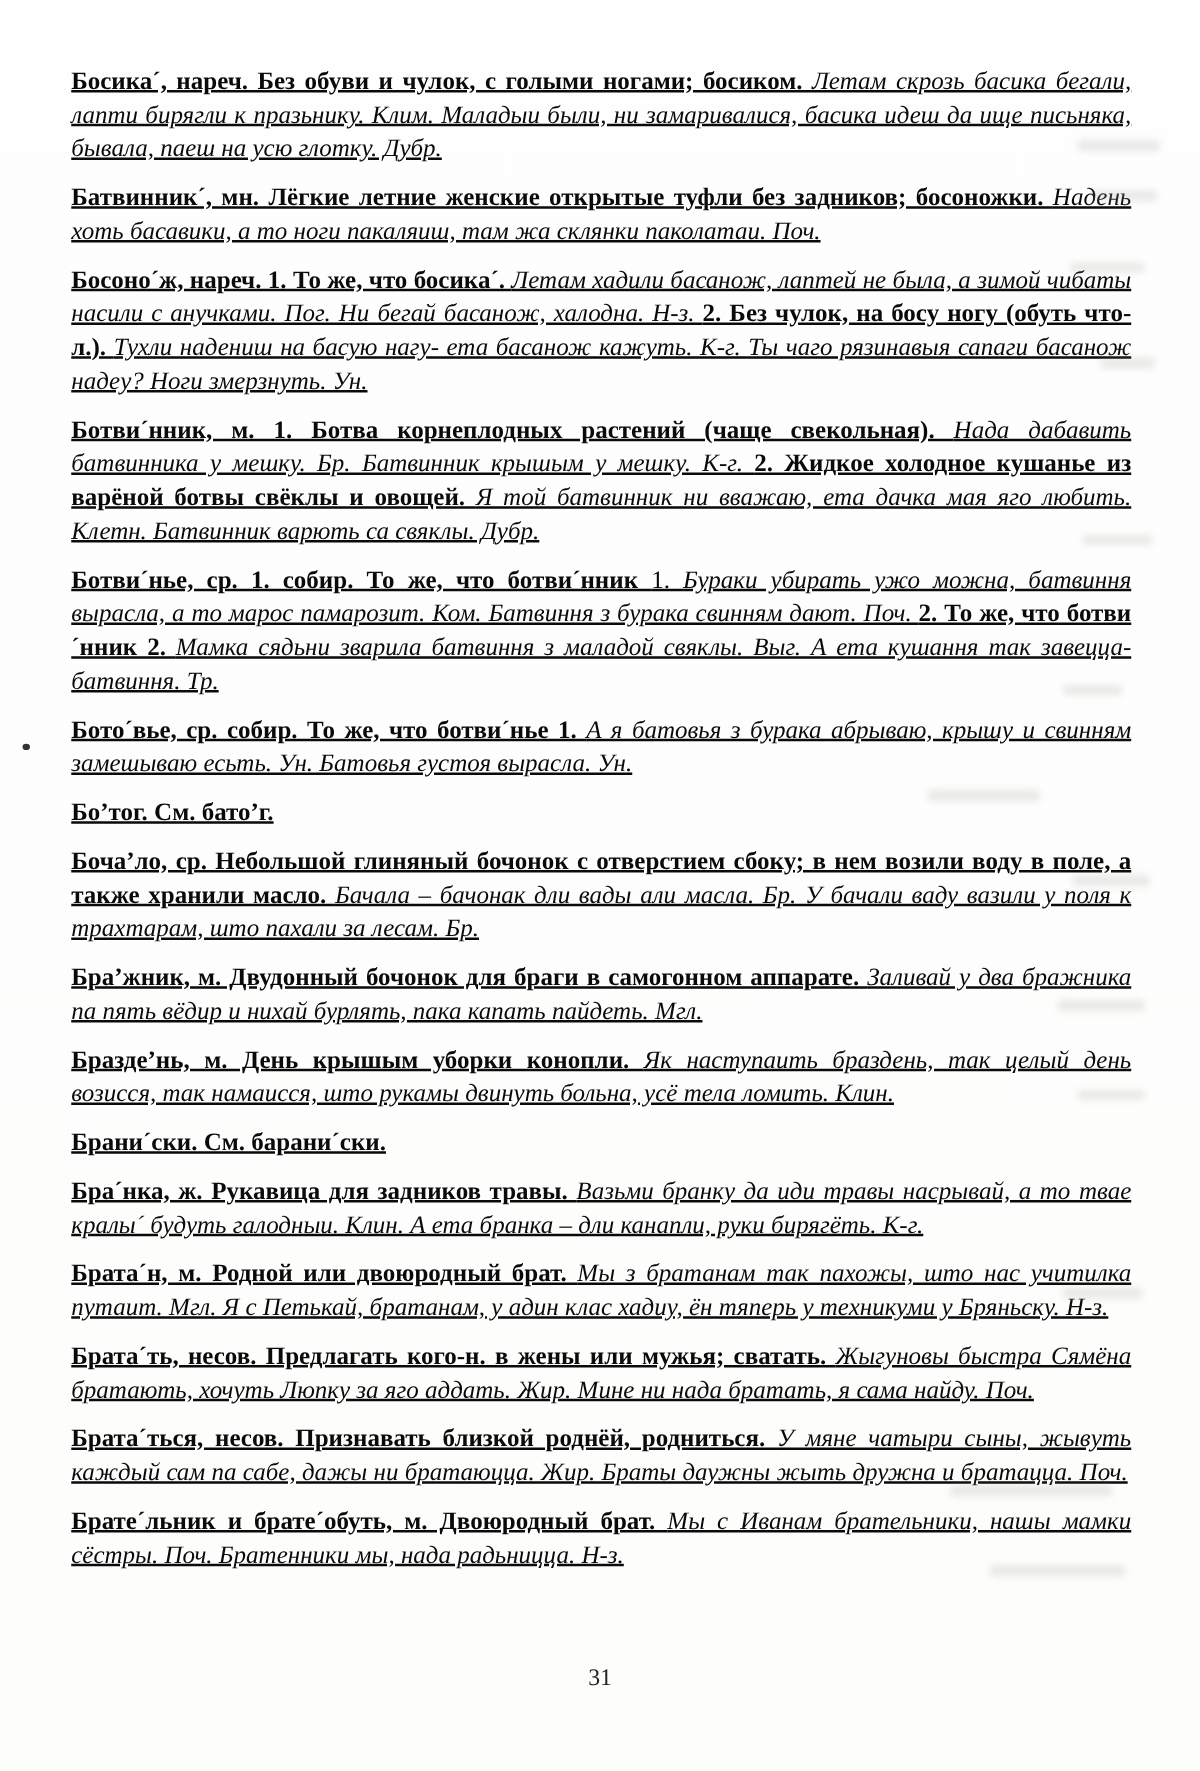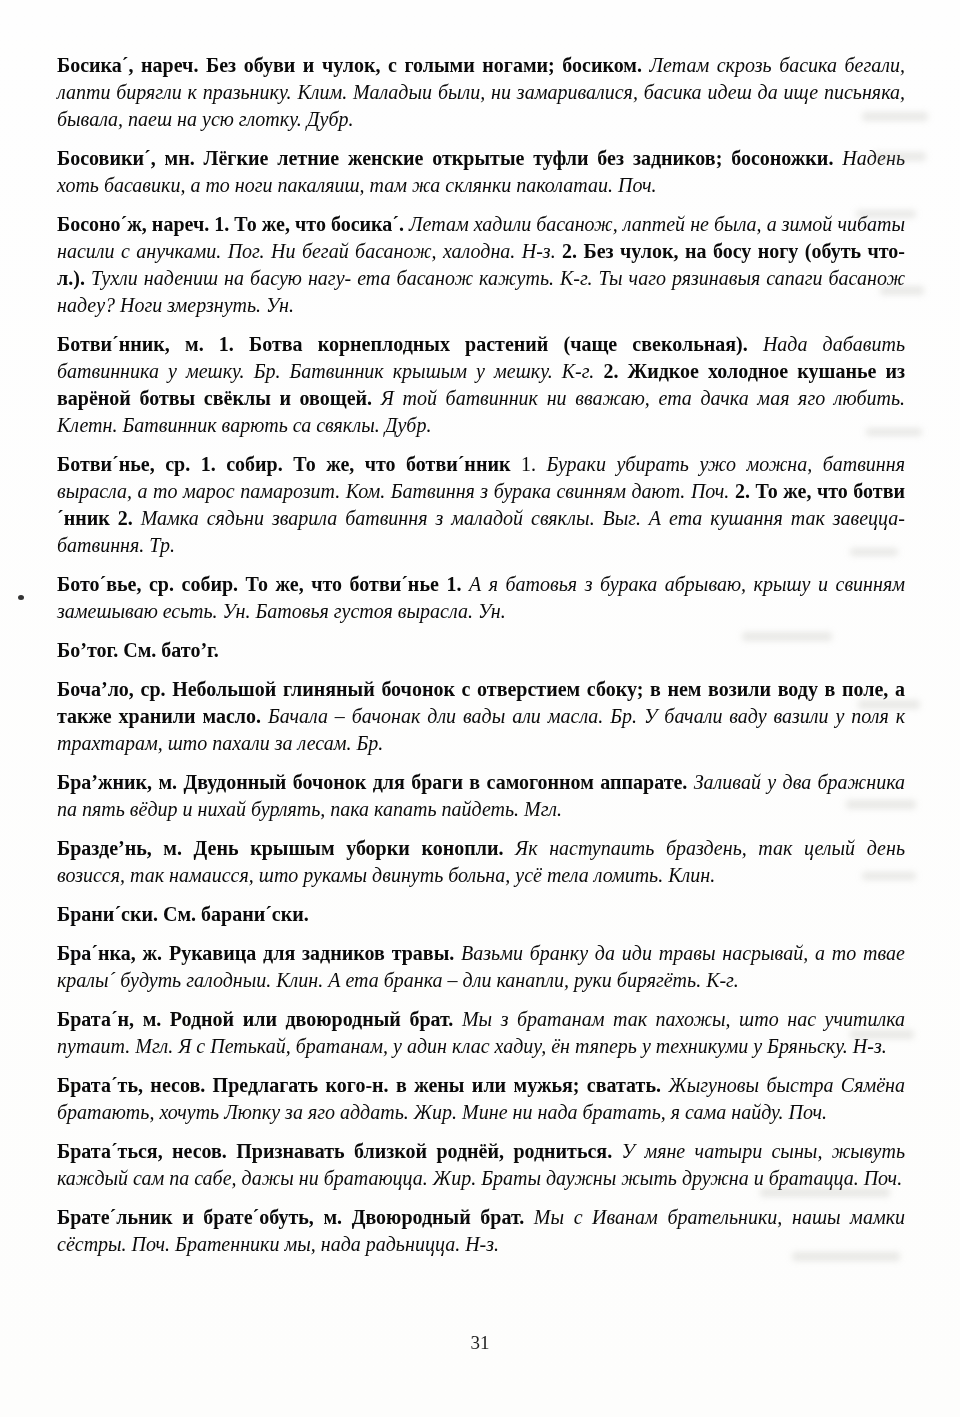--- a/index.html
+++ b/index.html
@@ -9,21 +9,21 @@
     font-family:"Liberation Serif", serif;
     color:#0a0a0a;
     overflow:hidden;
   }
   .page { position:absolute; inset:0; background:linear-gradient(180deg,#fefefe 0%,#fdfdfc 100%); }
   .content {
     position:absolute; left:57px; top:52px; width:848px;
     font-size:20px; line-height:27px; text-align:justify;
     text-justify:inter-word;
   }
-  p.entry { margin:0 0 12px 0; padding:0; }
+  p.entry { margin:0 0 12px 0; padding:0;text-decoration:underline; }
   .b { font-weight:bold; }
   .i { font-style:italic; }
   .r { font-weight:normal; font-style:normal; }
   .page-number {
     position:absolute; top:1332px; left:0; width:100%;
     text-align:center; font-size:19px; color:#222;
   }
   
   .artifact {
     position:absolute; background:rgba(160,158,150,0.22);
@@ -34,21 +34,21 @@
     filter:blur(0.5px); pointer-events:none;
   }
 </style>
 </head>
 <body>
 
 <div class="page">
 
   <div class="content">
       <p class="entry"><span class="b">Босика´, нареч. Без обуви и чулок, с голыми ногами; босиком. </span><span class="i">Летам скрозь басика бегали, лапти бирягли к празьнику. Клим. Маладыи были, ни замаривалися, басика идеш да ище письняка, бывала, паеш на усю глотку. Дубр.</span></p>
-      <p class="entry"><span class="b">Босовики´, мн. Лёгкие летние женские открытые туфли без задников; босоножки. </span><span class="i">Надень хоть басавики, а то ноги пакаляиш, там жа склянки паколатаи. Поч.</span></p>
+      <p class="entry"><span class="b">Батвинник´, мн. Лёгкие летние женские открытые туфли без задников; босоножки. </span><span class="i">Надень хоть басавики, а то ноги пакаляиш, там жа склянки паколатаи. Поч.</span></p>
       <p class="entry"><span class="b">Босоно´ж, нареч. 1. То же, что босика´. </span><span class="i">Летам хадили басанож, лаптей не была, а зимой чибаты насили с анучками. Пог. Ни бегай басанож, халодна. Н-з. </span><span class="b">2. Без чулок, на босу ногу (обуть что-л.). </span><span class="i">Тухли надениш на басую нагу- ета басанож кажуть. К-г. Ты чаго рязинавыя сапаги басанож надеу? Ноги змерзнуть. Ун.</span></p>
       <p class="entry"><span class="b">Ботви´нник, м. 1. Ботва корнеплодных растений (чаще свекольная). </span><span class="i">Нада дабавить батвинника у мешку. Бр. Батвинник крышым у мешку. К-г. </span><span class="b">2. Жидкое холодное кушанье из варёной ботвы свёклы и овощей. </span><span class="i">Я той батвинник ни вважаю, ета дачка мая яго любить. Клетн. Батвинник варють са свяклы. Дубр.</span></p>
       <p class="entry"><span class="b">Ботви´нье, ср. 1. собир. То же, что ботви´нник </span><span class="r">1. </span><span class="i">Бураки убирать ужо можна, батвиння вырасла, а то марос памарозит. Ком. Батвиння з бурака свинням дают. Поч. </span><span class="b">2. То же, что ботви´нник 2. </span><span class="i">Мамка сядьни зварила батвиння з маладой свяклы. Выг. А ета кушання так завецца- батвиння. Тр.</span></p>
       <p class="entry"><span class="b">Бото´вье, ср. собир. То же, что ботви´нье 1. </span><span class="i">А я батовья з бурака абрываю, крышу и свинням замешываю есьть. Ун. Батовья густоя вырасла. Ун.</span></p>
       <p class="entry"><span class="b">Бо’тог. См. бато’г.</span></p>
       <p class="entry"><span class="b">Боча’ло, ср. Небольшой глиняный бочонок с отверстием сбоку; в нем возили воду в поле, а также хранили масло. </span><span class="i">Бачала – бачонак дли вады али масла. Бр. У бачали ваду вазили у поля к трахтарам, што пахали за лесам. Бр.</span></p>
       <p class="entry"><span class="b">Бра’жник, м. Двудонный бочонок для браги в самогонном аппарате. </span><span class="i">Заливай у два бражника па пять вёдир и нихай бурлять, пака капать пайдеть. Мгл.</span></p>
       <p class="entry"><span class="b">Бразде’нь, м. День крышым уборки конопли. </span><span class="i">Як наступаить браздень, так целый день возисся, так намаисся, што рукамы двинуть больна, усё тела ломить. Клин.</span></p>
       <p class="entry"><span class="b">Брани´ски. См. барани´ски.</span></p>
       <p class="entry"><span class="b">Бра´нка, ж. Рукавица для задников травы. </span><span class="i">Вазьми бранку да иди травы насрывай, а то твае кралы´ будуть галодныи. Клин. А ета бранка – дли канапли, руки бирягёть. К-г.</span></p>

